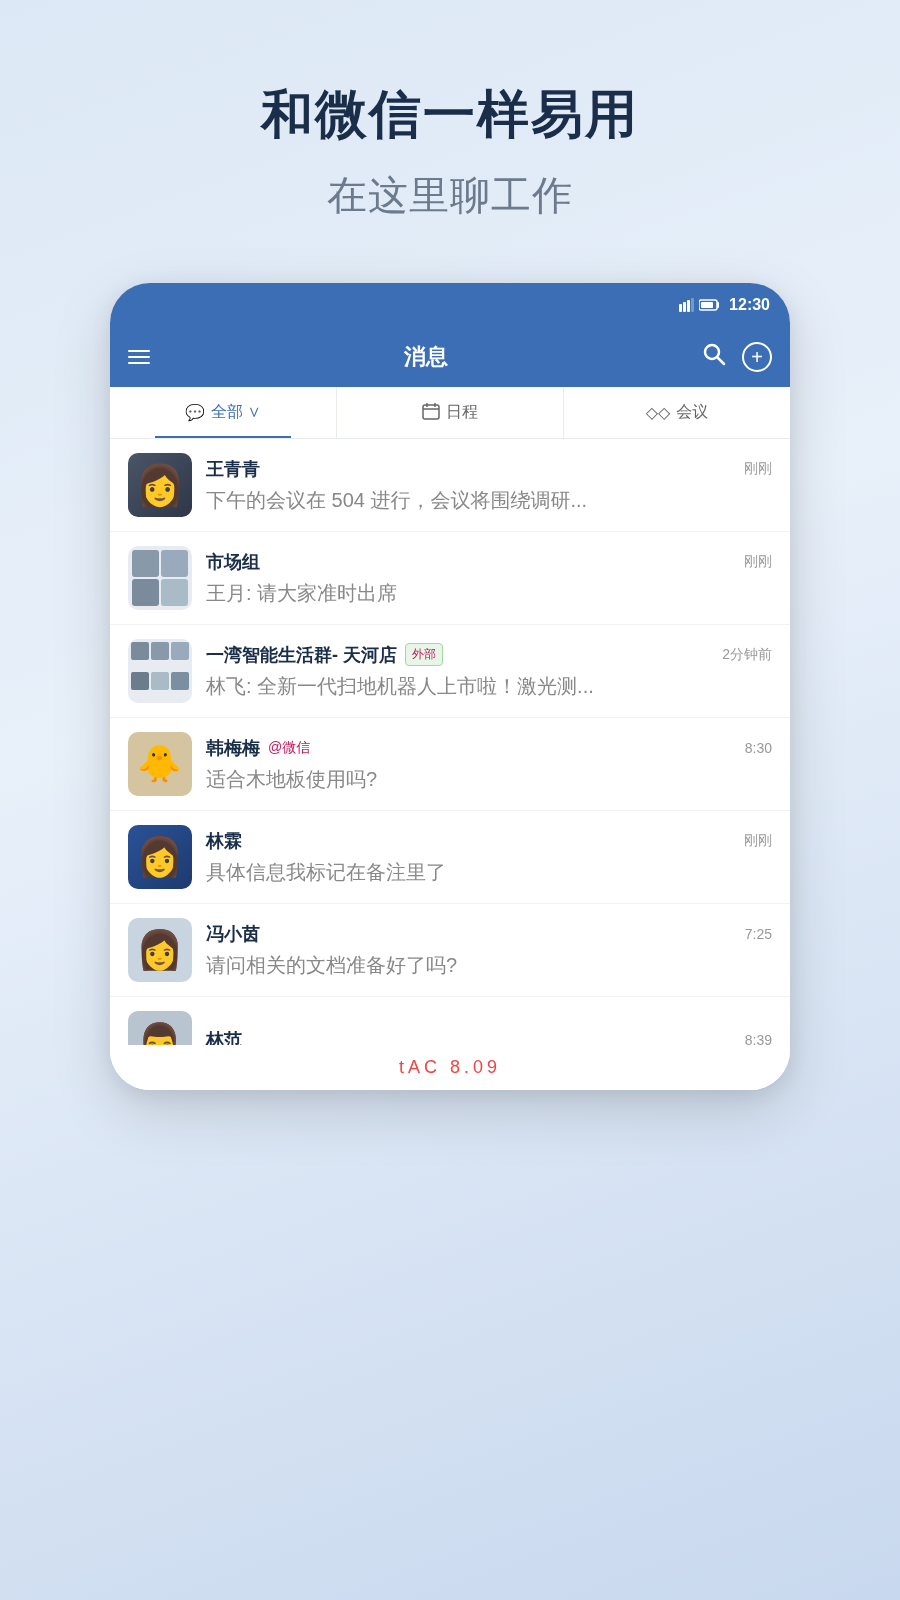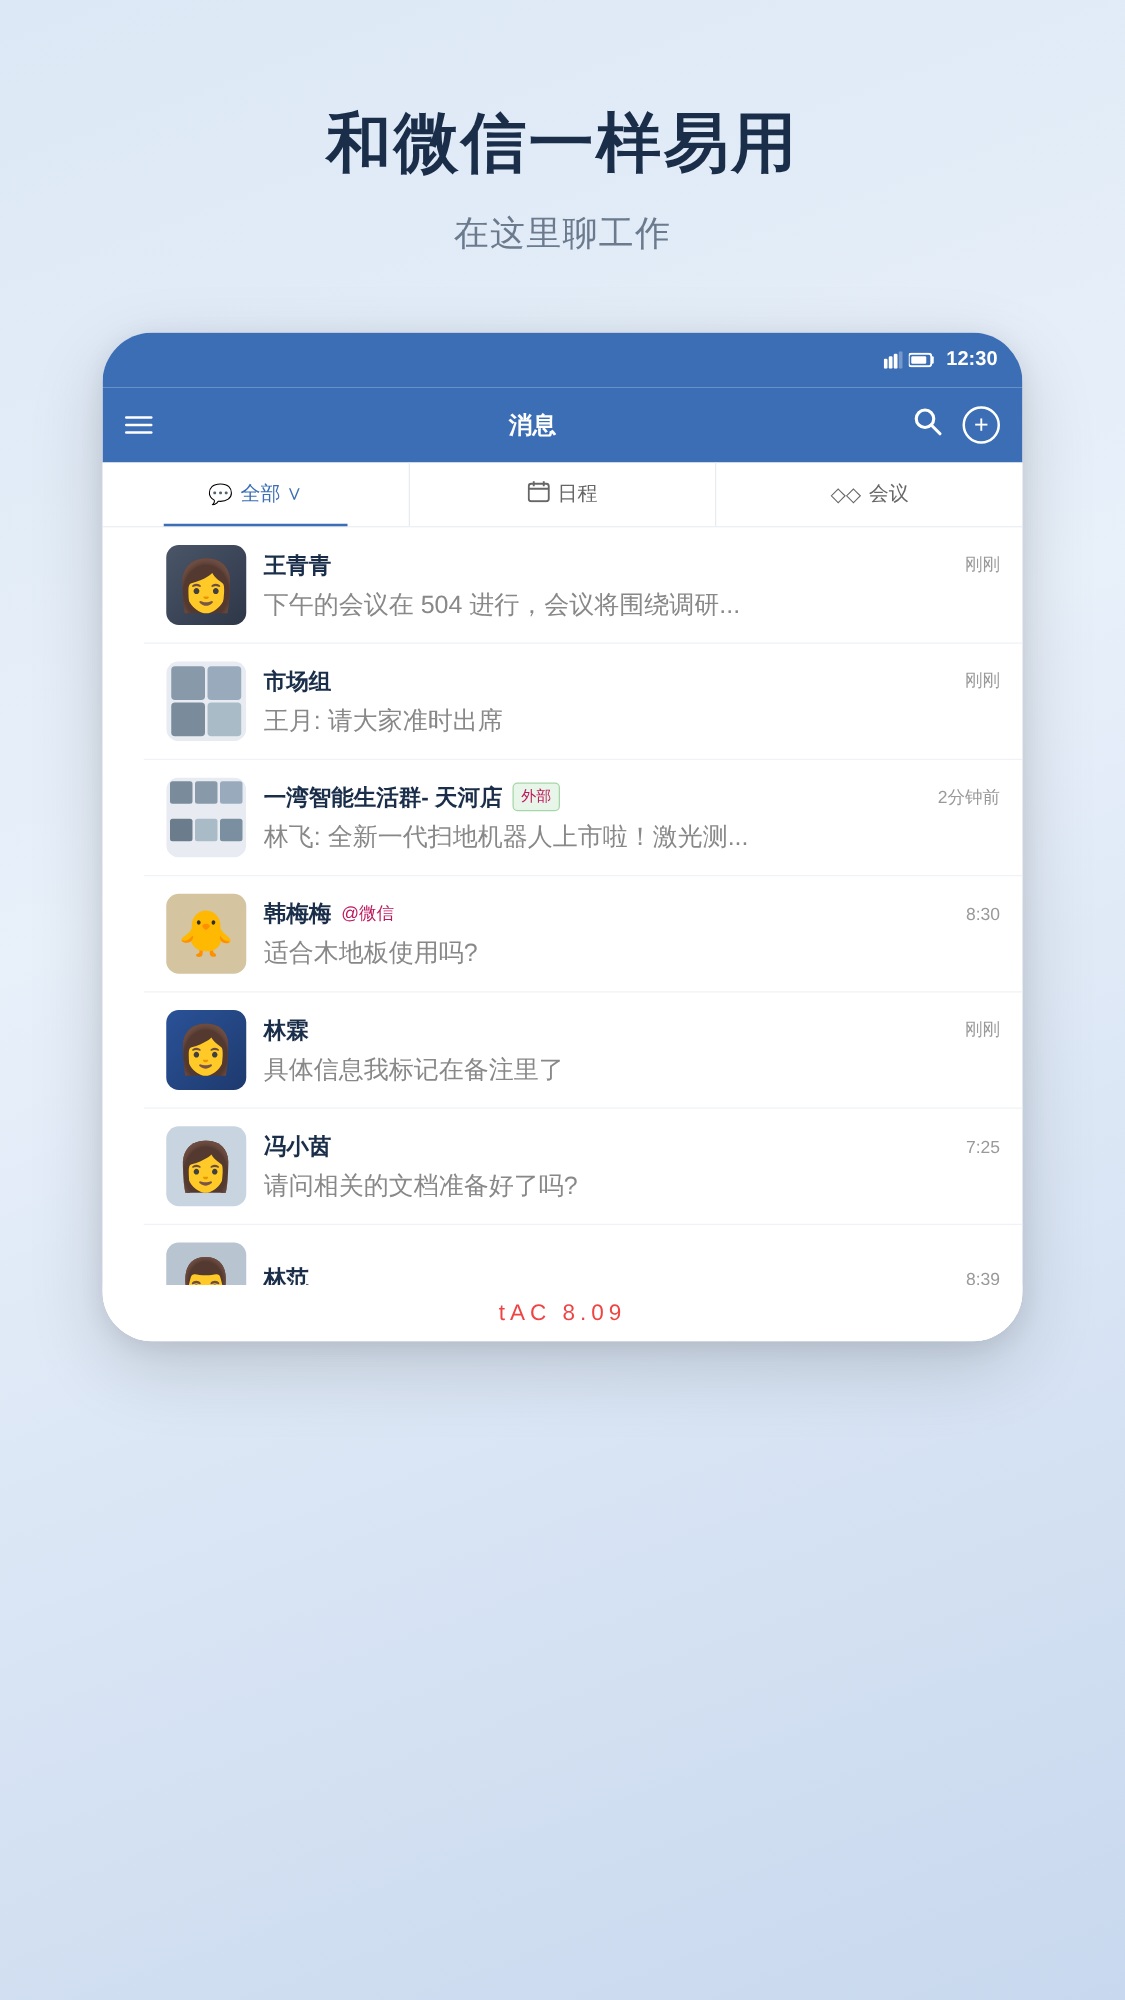--- a/index.html
+++ b/index.html
@@ -21,33 +21,33 @@
 
     .main-title {
       font-size: 52px;
       font-weight: 700;
       color: #1a2e4a;
       letter-spacing: 2px;
       margin-bottom: 18px;
     }
 
     .sub-title {
-      font-size: 28px;
+      font-size: 40px;
       color: #6b7a8d;
       letter-spacing: 1px;
     }
 
     .phone-wrapper {
       display: flex;
       justify-content: center;
       margin-top: 20px;
     }
 
     .phone-frame {
-      width: 736px;
+      width: 680px;
       background: #f5f7fa;
       border-radius: 40px;
       overflow: hidden;
       box-shadow: 0 20px 60px rgba(0,0,0,0.15), 0 4px 20px rgba(0,0,0,0.08);
       position: relative;
     }
 
     
     .status-bar {
       background: #3b6eb5;
@@ -95,21 +95,21 @@
     .nav-menu-icon span {
       display: block;
       width: 22px;
       height: 2px;
       background: white;
       border-radius: 2px;
     }
 
     .nav-title {
       color: white;
-      font-size: 19px;
+      font-size: 22px;
       font-weight: 600;
     }
 
     .nav-actions {
       display: flex;
       align-items: center;
       gap: 16px;
     }
 
     .nav-icon {
@@ -172,21 +172,20 @@
       background: #3b6eb5;
     }
 
     .tab-icon {
       font-size: 16px;
     }
 
     
     .chat-list {
       background: white;
-      padding-left: 33px;
     }
 
     .chat-item {
       display: flex;
       align-items: center;
       padding: 14px 18px;
       border-bottom: 1px solid #f0f2f5;
       gap: 14px;
       cursor: pointer;
     }

